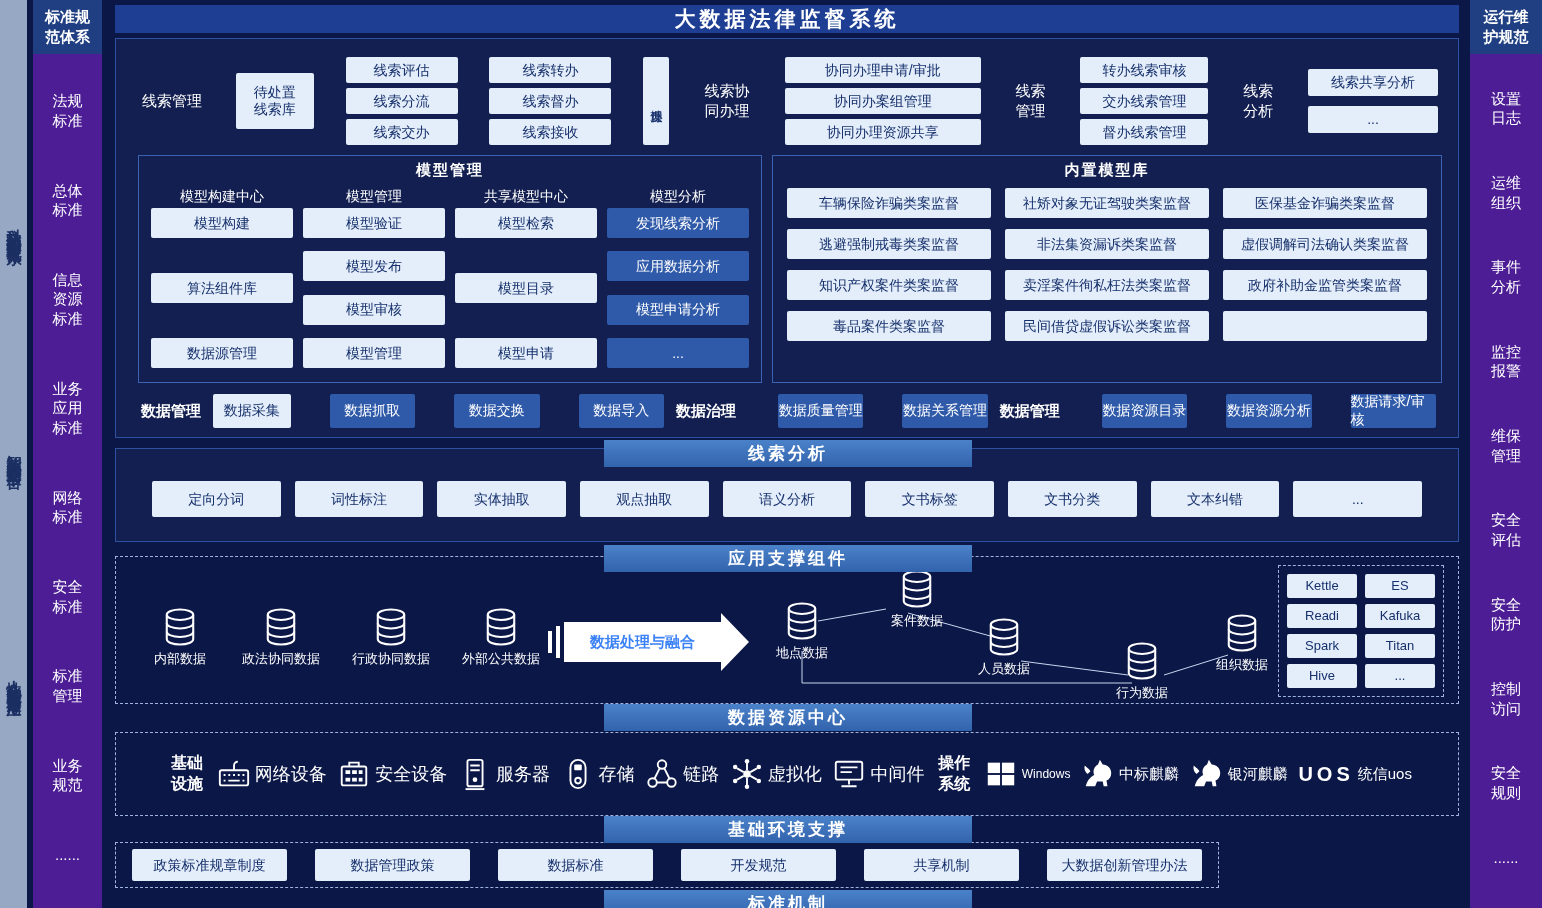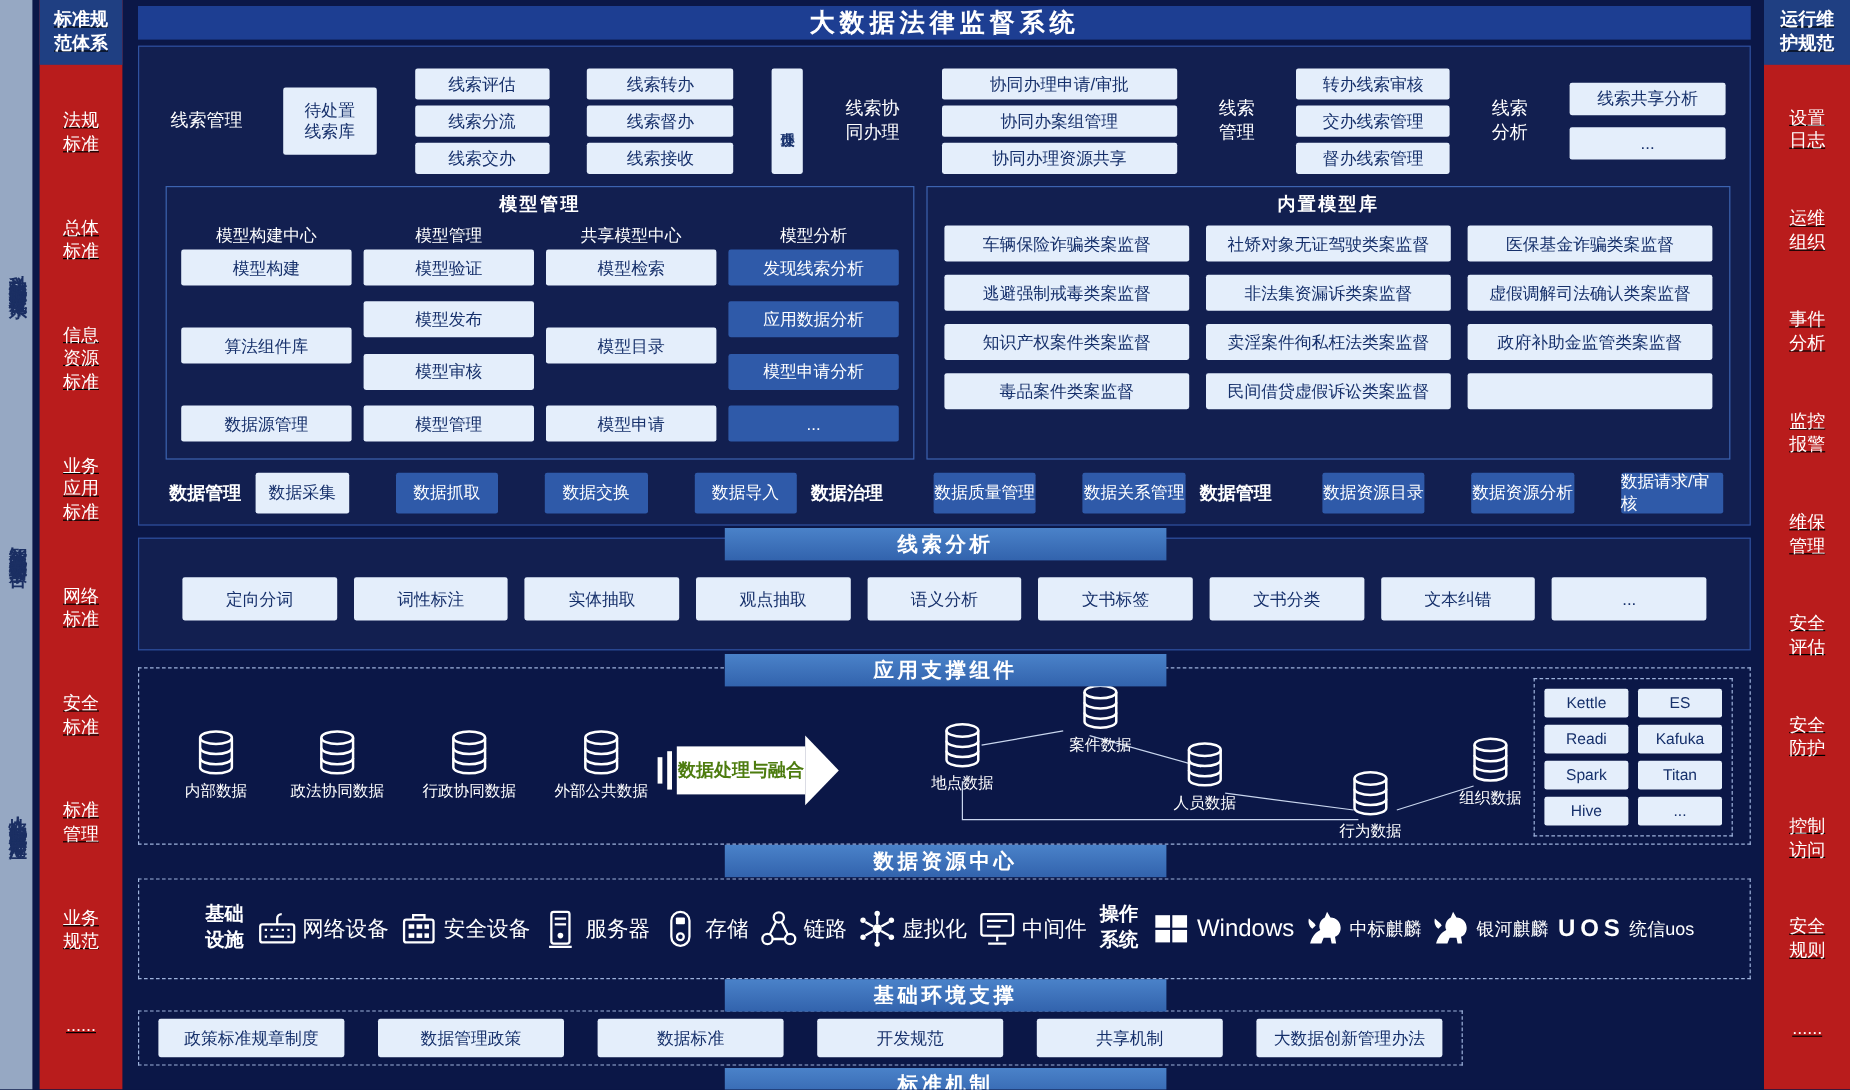--- a/index.html
+++ b/index.html
@@ -3,21 +3,21 @@
 <meta charset="utf-8">
 <style>
   *{margin:0;padding:0;box-sizing:border-box;}
   html,body{width:1542px;height:908px;}
   body{background:#0b1747;font-family:"Liberation Sans",sans-serif;position:relative;overflow:hidden;}
   .vtext{writing-mode:vertical-rl;text-orientation:upright;}
   
   .rail{position:absolute;left:0;top:0;bottom:0;width:27px;background:#96a8c3;display:flex;flex-direction:column;align-items:center;justify-content:space-evenly;padding:14px 0;}
   .rail span{color:#1b2f63;font-size:15px;font-weight:bold;letter-spacing:2px;}
   
-  .sidebar{position:absolute;top:0;bottom:0;background:#b91c1c;display:flex;flex-direction:column;text-decoration:underline;}
+  .sidebar{position:absolute;top:0;bottom:0;background:#4c1d95;display:flex;flex-direction:column;}
   .sidebar.left{left:33px;width:69px;}
   .sidebar.right{left:1470px;width:72px;}
   .sb-title{background:#1f3f82;color:#fff;font-weight:bold;font-size:15px;display:flex;align-items:center;justify-content:center;min-height:54px;text-align:center;}
   .sb-title span{display:block;width:50px;line-height:1.35;}
   .sb-items{flex:1;display:flex;flex-direction:column;justify-content:space-around;padding:12px 0 18px;}
   .sb-item{color:#fff;font-size:15px;text-align:center;width:36px;margin:12px auto;line-height:1.3;}
   
   .main{position:absolute;left:112px;top:0;width:1352px;height:908px;}
   .title-bar{position:absolute;left:3px;top:5px;width:1344px;height:28px;background:#1d3e92;color:#fff;font-size:21px;font-weight:bold;display:flex;align-items:center;justify-content:center;letter-spacing:4px;}
   .panel{position:absolute;background:#121f50;border:1px solid #2f51a0;}
@@ -43,33 +43,33 @@
   .mcol.blue .mbox{background:#2f5aa9;color:#fff;}
   .lib-grid{display:grid;grid-template-columns:repeat(3,1fr);gap:11px 14px;padding:8px 14px 12px;}
   .lib-grid .lbox{height:30px;}
   
   .dm-row{position:absolute;left:22px;right:22px;top:354px;height:36px;display:flex;gap:9px;align-items:center;}
   .dm-item{height:34px;display:flex;align-items:center;justify-content:center;font-size:14px;border-radius:2px;}
   .dm-item.t-label{color:#fff;font-weight:bold;font-size:15px;flex:0 0 auto;padding:0 3px;background:none;}
   .dm-item.t-light{background:#e4eefb;color:#16306b;flex:1.0;}
   .dm-item.t-blue{background:#2f5aa9;color:#fff;flex:1.1;margin-left:30px;}
   
-  .sys-row{position:absolute;left:36px;right:36px;top:32px;height:38px;display:flex;gap:14px;justify-content:center;}
+  .sys-row{position:absolute;left:36px;right:36px;top:32px;height:38px;display:flex;gap:14px;}
   .sys-row .lbox{flex:1;height:36px;}
   
   .db-item{position:absolute;display:flex;flex-direction:column;align-items:center;gap:3px;width:92px;color:#fff;}
   .db-item .lab{font-size:13px;color:#fff;white-space:nowrap;}
   .db-svg{width:34px;height:40px;color:#fff;}
   .src-row{position:absolute;left:34px;top:50px;display:flex;gap:32px;}
   .src-row .db-item{position:static;width:auto;min-width:60px;}
   .fusion-arrow{position:absolute;left:432px;top:56px;display:flex;align-items:center;}
   .sbar{width:4px;background:#fff;margin-right:4px;}
   .sbar.b1{height:22px;}
   .sbar.b2{height:32px;}
-  .arrow-body{background:#fff;height:40px;display:flex;align-items:center;justify-content:center;padding:0 1px;color:#4d7c0f;font-weight:bold;font-size:15px;white-space:nowrap;}
+  .arrow-body{background:#fff;height:40px;display:flex;align-items:center;justify-content:center;padding:0 26px;color:#3b82f6;font-weight:bold;font-size:15px;white-space:nowrap;}
   .arrow-head{width:0;height:0;border-top:29px solid transparent;border-bottom:29px solid transparent;border-left:28px solid #fff;}
   .cluster-lines{position:absolute;left:0;top:0;}
   .tools-panel{position:absolute;right:14px;top:8px;width:166px;height:132px;border:1px dashed #9fb3dc;display:grid;grid-template-columns:1fr 1fr;gap:6px 8px;padding:8px;}
   .tools-panel .lbox{height:24px;font-size:13px;}
   
   .infra-row{position:absolute;left:3px;top:732px;width:1344px;height:84px;border:1px dashed #9fb3dc;display:flex;align-items:center;justify-content:space-between;padding:0 46px 0 52px;}
   .infra-label{color:#fff;font-weight:bold;font-size:16px;width:38px;text-align:center;line-height:1.3;}
   .dev-item{display:flex;align-items:center;gap:4px;}
   .dev-item svg{width:34px;height:34px;}
   .dev-item .lab{color:#fff;font-size:18px;white-space:nowrap;}
@@ -452,21 +452,21 @@
 
     <div class="infra-label">操作系统</div>
 
     <div class="dev-item">
       <svg viewBox="0 0 36 36">
         <rect x="4" y="6" width="13" height="11" fill="#fff"></rect>
           <rect x="19" y="6" width="13" height="11" fill="#fff"></rect>
         <rect x="4" y="19" width="13" height="11" fill="#fff"></rect>
           <rect x="19" y="19" width="13" height="11" fill="#fff"></rect>
       </svg>
-      <span class="lab" style="font-size:20px;">Windows</span>
+      <span class="lab" style="font-size:12px;">Windows</span>
     </div>
 
     <div class="dev-item">
       <svg viewBox="0 0 36 36">
           <use href="#horse-icon"></use>
         </svg>
       <span class="lab" style="font-size:15px;">中标麒麟</span>
     </div>
 
     <div class="dev-item">

